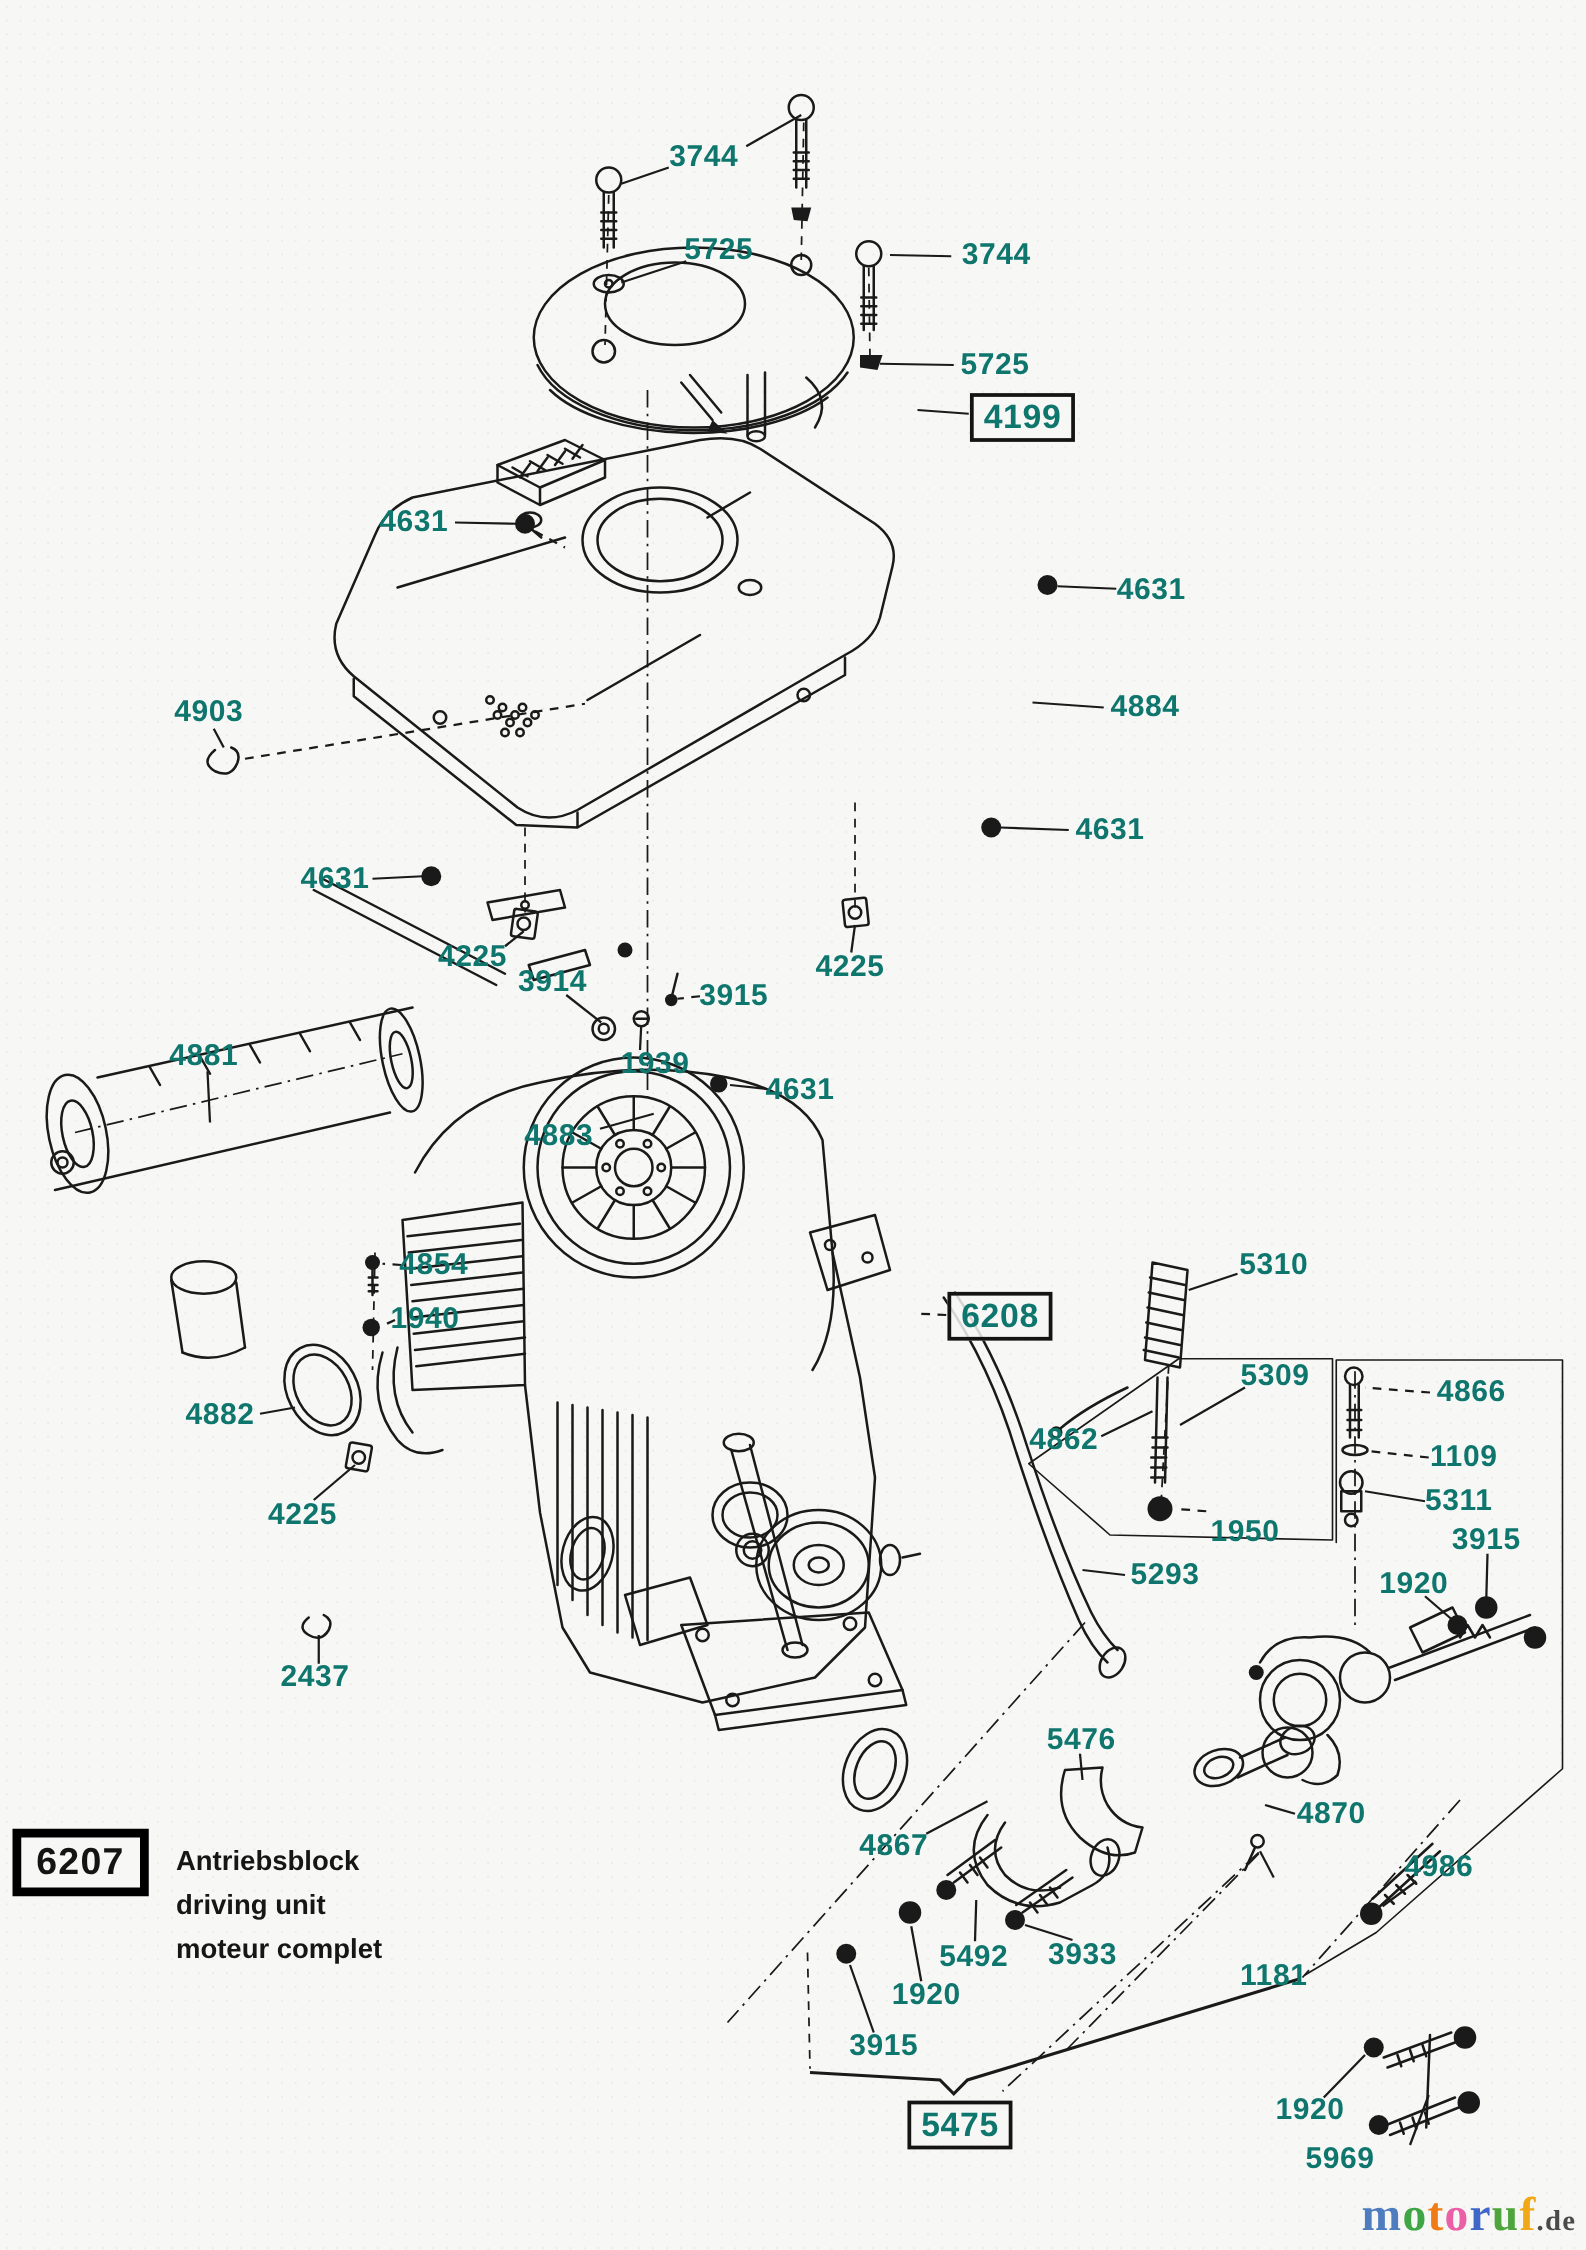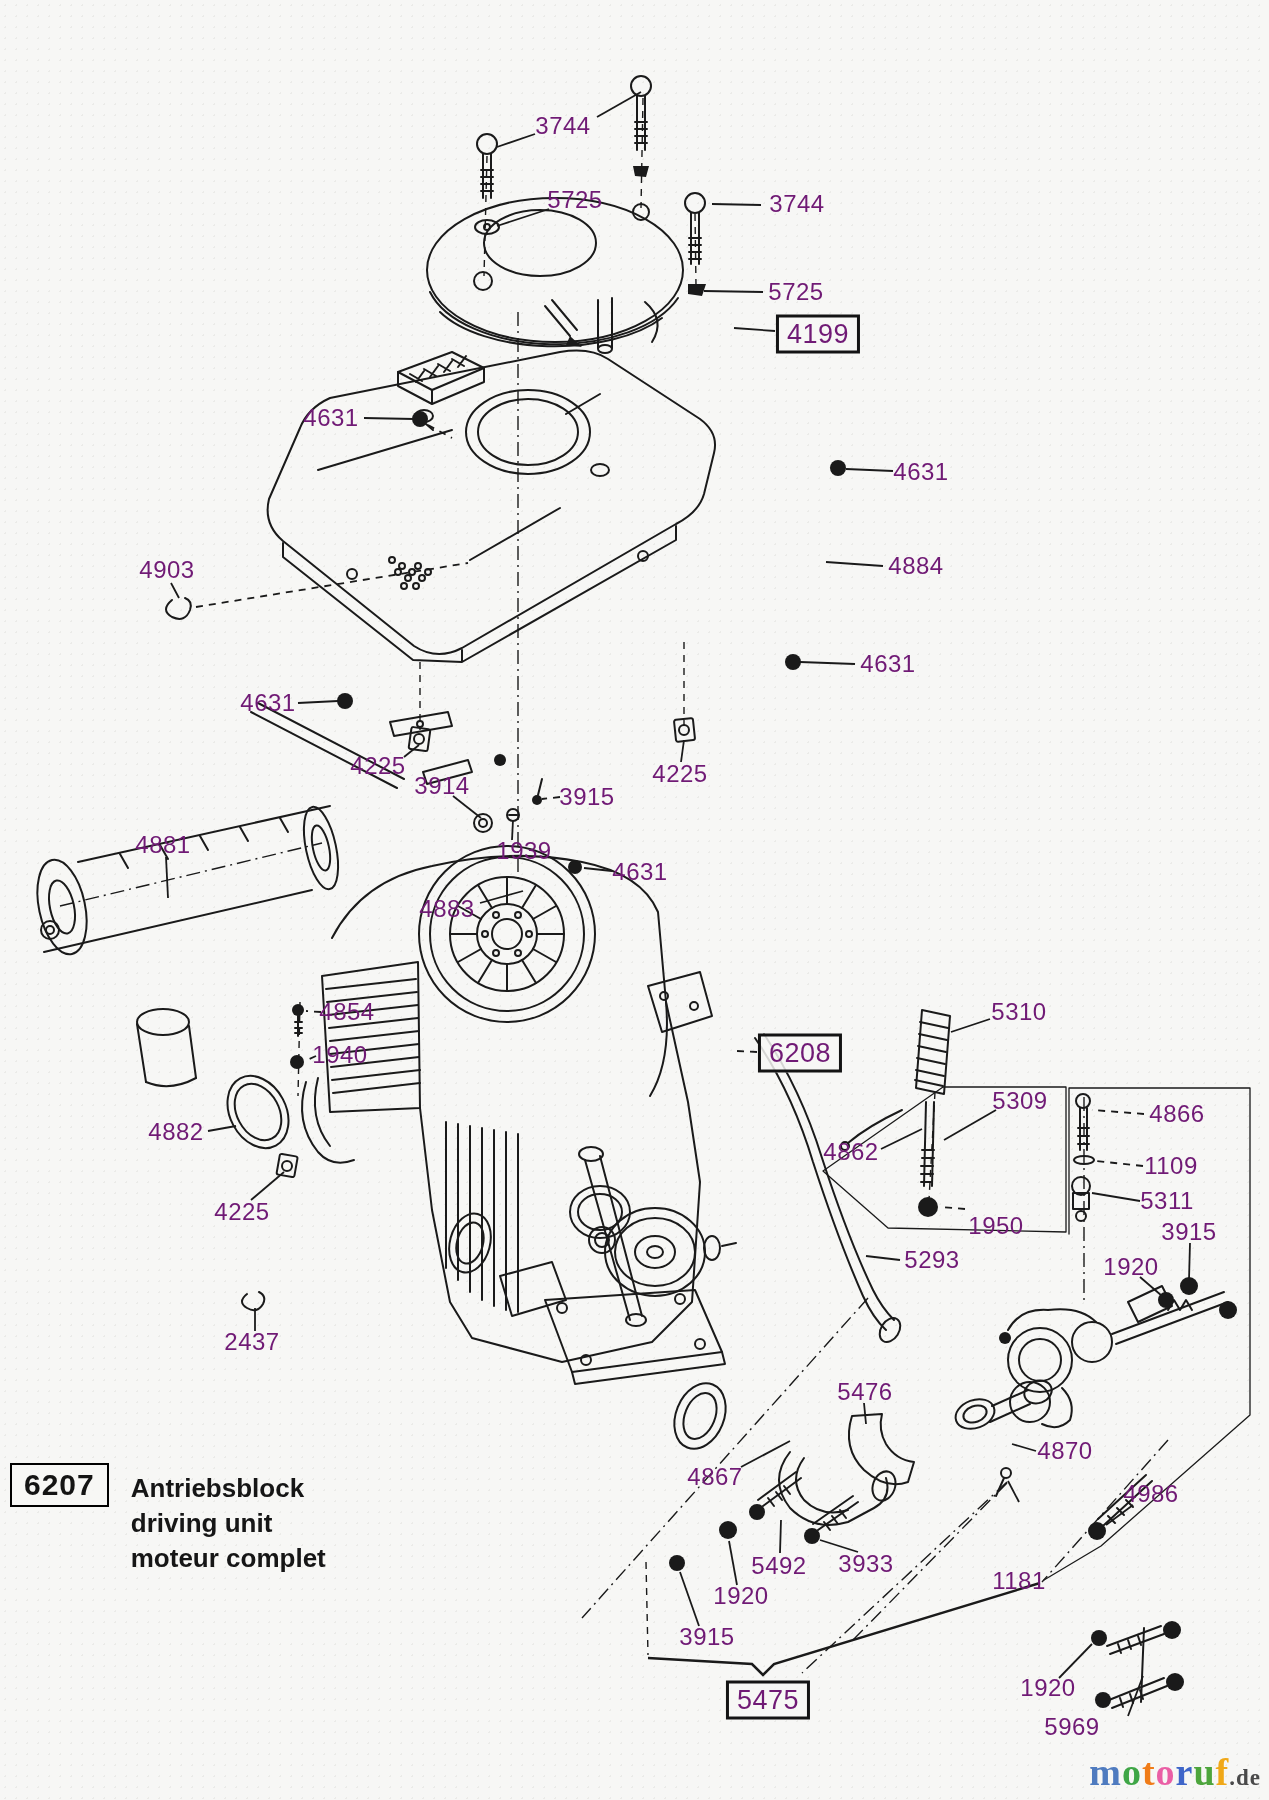--- a/index.html
+++ b/index.html
@@ -13,32 +13,32 @@
   }
   .sheet{position:absolute;inset:0;}
   svg#art{position:absolute;left:0;top:0;}
   svg#art *{vector-effect:non-scaling-stroke;}
   .stroke{stroke:#1a1a1a;fill:none;stroke-width:2;stroke-linecap:round;stroke-linejoin:round;}
   .thin{stroke-width:1.3;}
   .fill{fill:#1a1a1a;stroke:none;}
   #labels-layer{position:absolute;inset:0;pointer-events:none;}
   .part-label{
     position:absolute;transform:translate(-50%,-50%);
-    font-weight:400;font-size:24px;color:#701a75;letter-spacing:0.5px;
+    font-weight:700;font-size:24px;color:#0f766e;letter-spacing:0.5px;
     white-space:nowrap;
   }
   .part-label.boxed{
     border:3px solid #141414;padding:1px 8px;font-size:27px;background:rgba(247,247,245,.85);
   }
   .legend{position:absolute;left:10px;top:1463px;display:flex;align-items:flex-start;}
   .legend-box{
-    border:2px solid #000000;font-weight:700;font-size:30px;color:#141414;
+    border:7px solid #000000;font-weight:700;font-size:30px;color:#141414;
     padding:3px 12px;letter-spacing:1px;background:rgba(247,247,245,.85);
   }
-  .legend-lines{margin-left:22px;margin-top:8px;font-weight:700;font-size:26px;color:#161616;line-height:35px;}
+  .legend-lines{margin-left:22px;margin-top:8px;font-weight:700;font-size:22px;color:#161616;line-height:35px;}
   .logo{
     position:absolute;right:8px;bottom:6px;
     font-family:"Liberation Serif", serif;font-weight:700;font-size:38px;letter-spacing:1px;
   }
   .logo-de{font-size:23px;color:#4a4a4a;font-weight:700;}
 </style>
 </head>
 <body>
 
 <div class="sheet">

